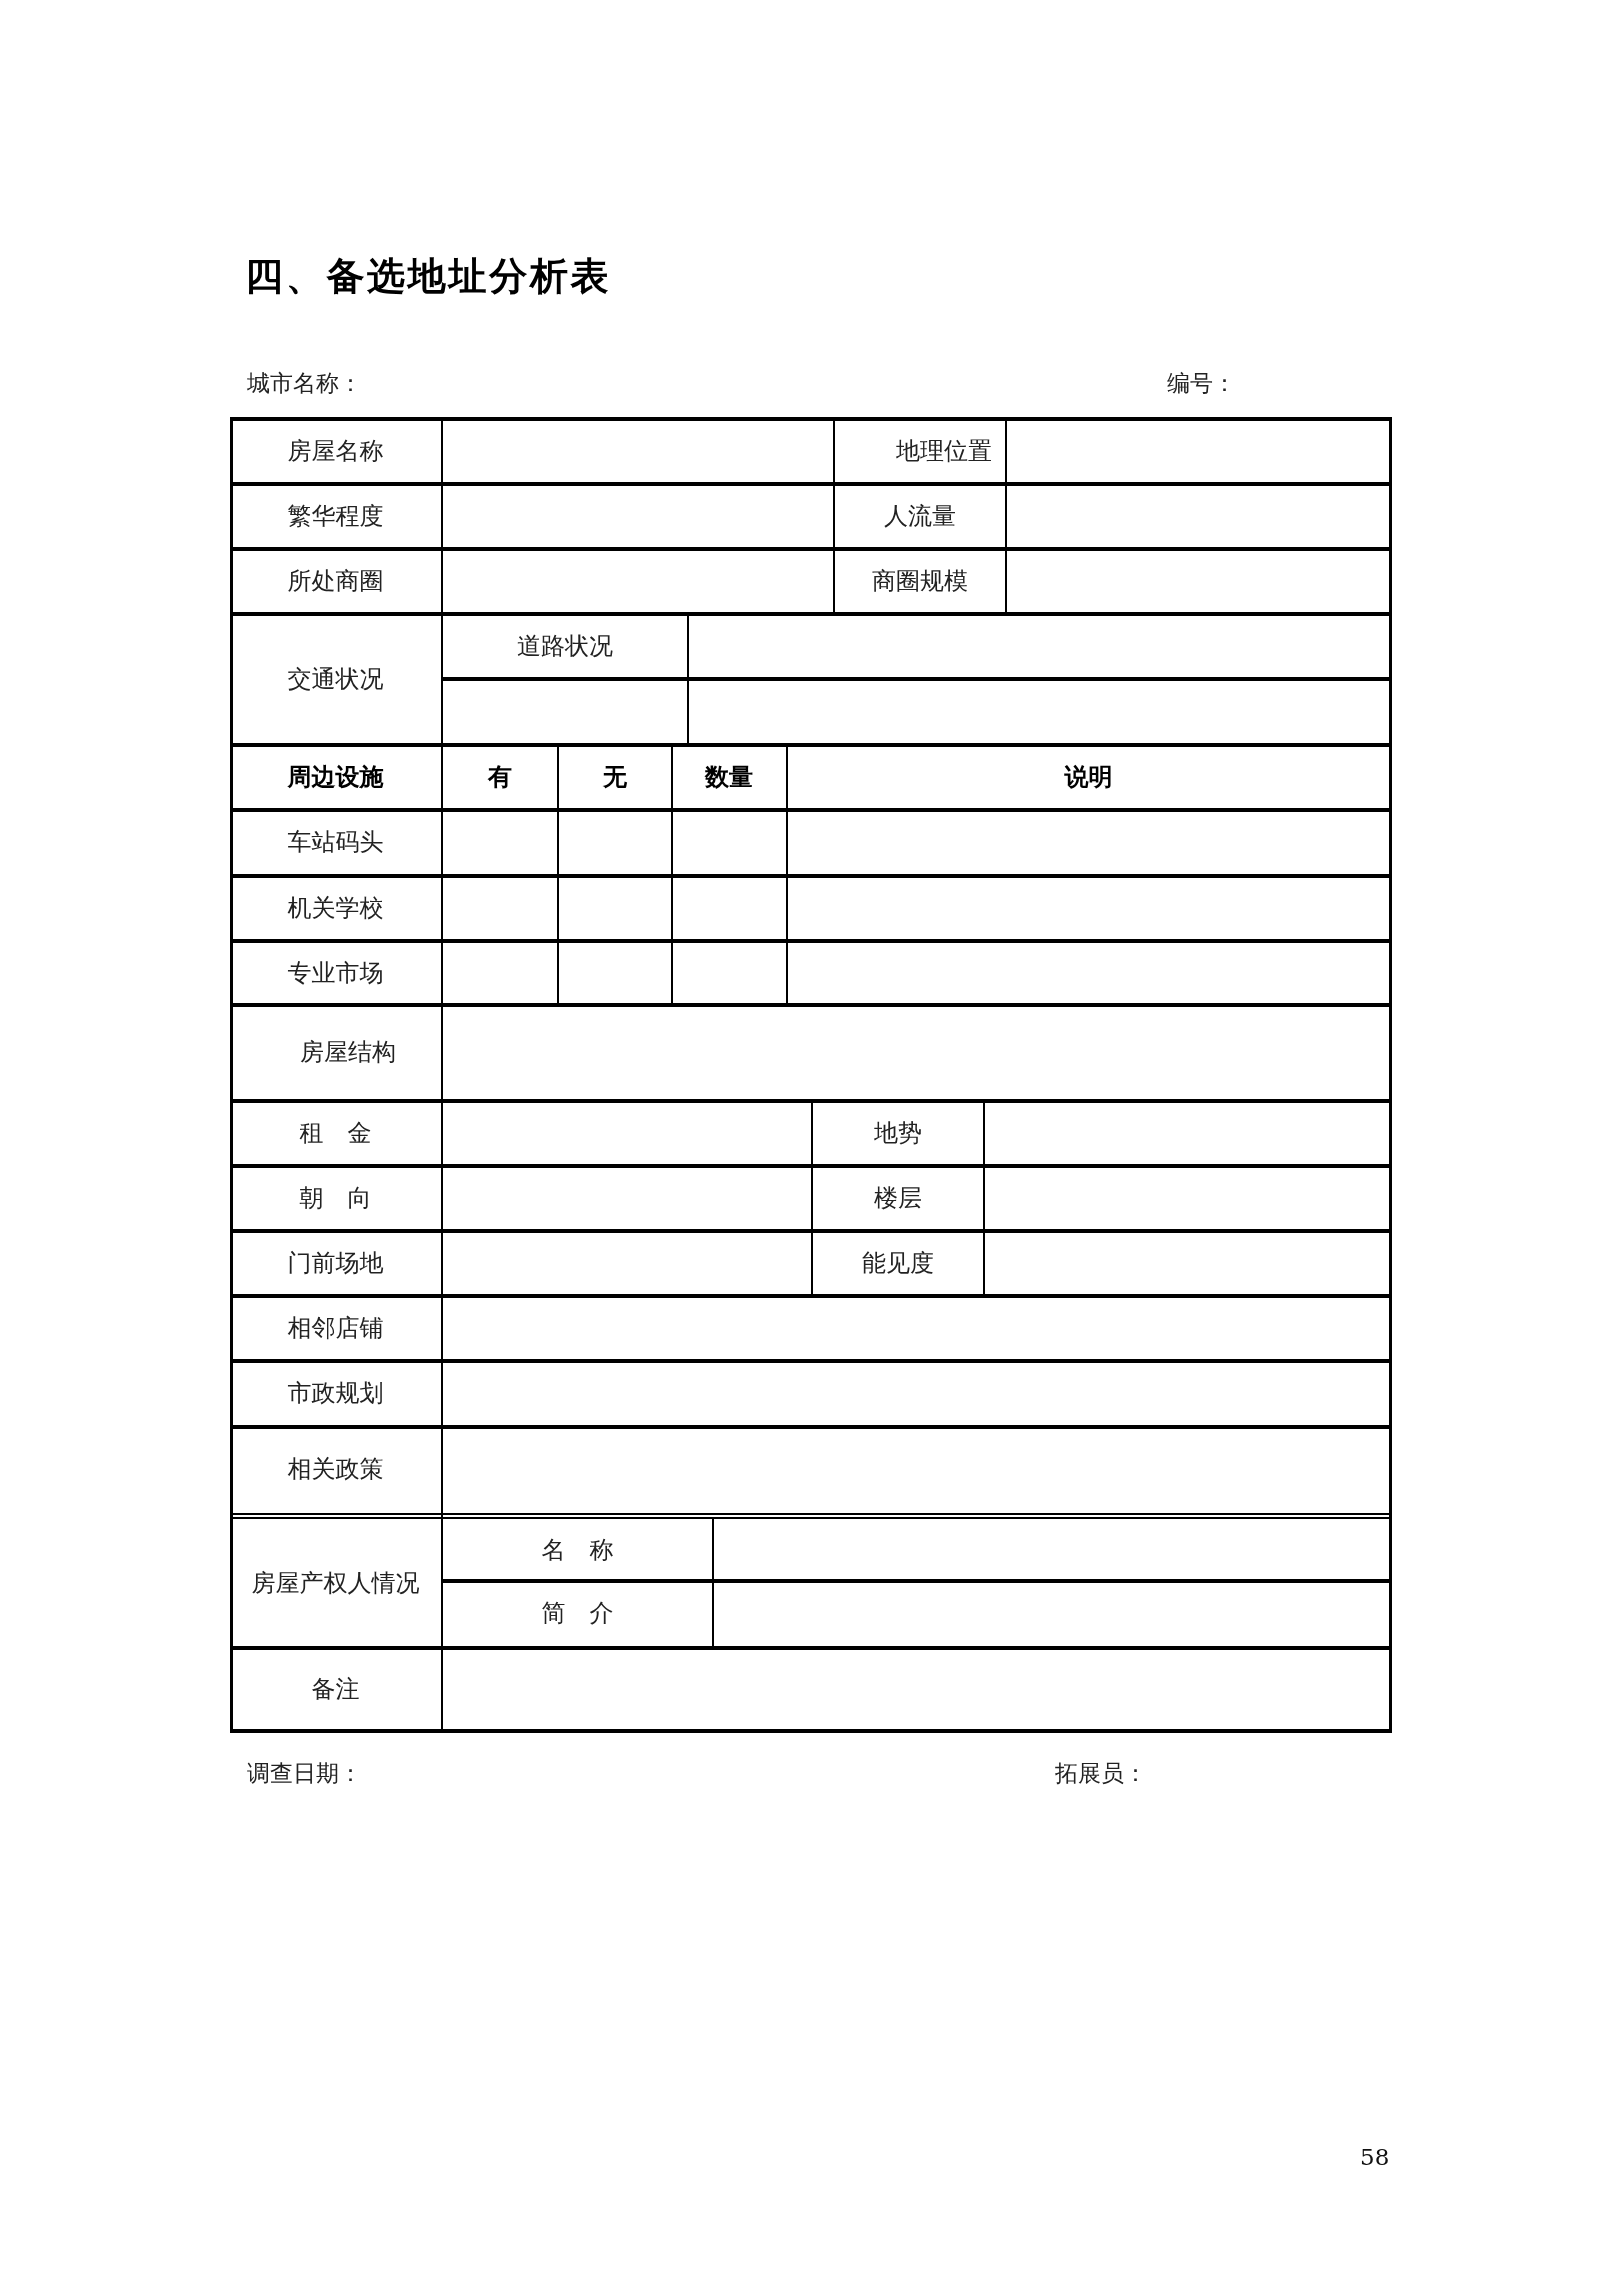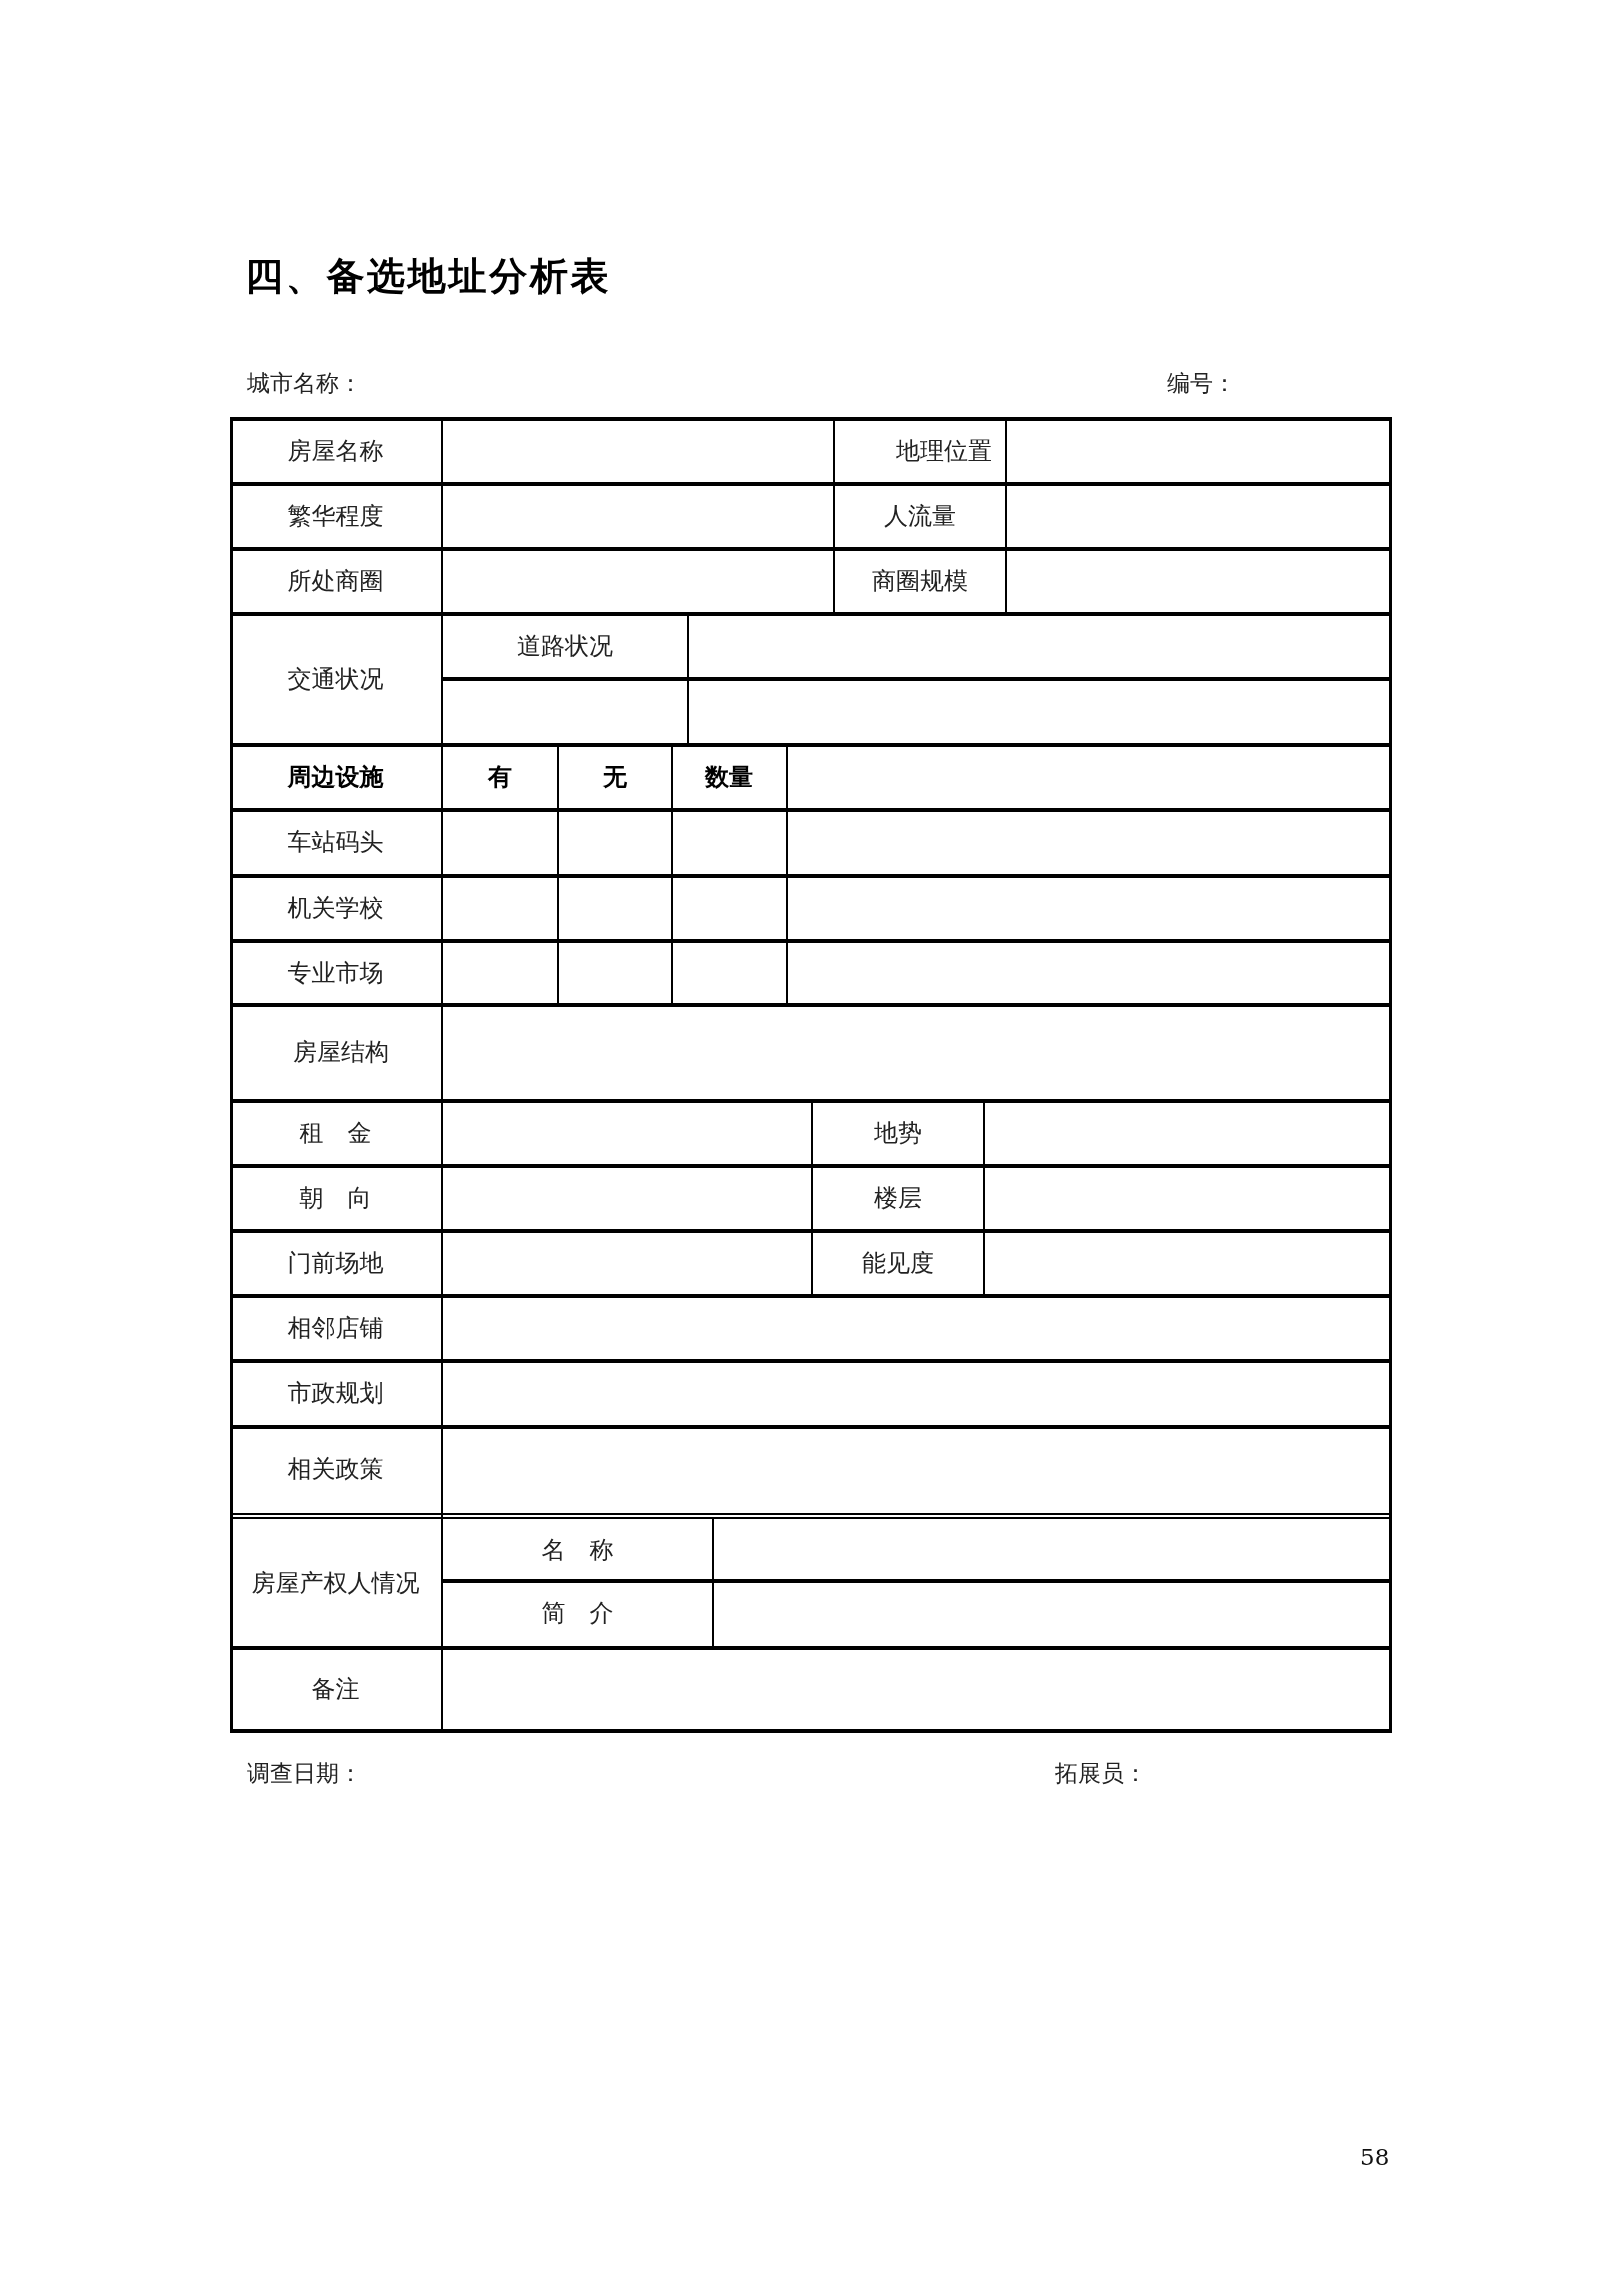--- a/index.html
+++ b/index.html
@@ -85,40 +85,41 @@
 
   <div class="cell" style="left:0; top:195px; width:211px; height:133px;">交通状况</div>
   <div class="cell" style="left:213px; top:195px; width:244px; height:67px;">道路状况</div>
   <div class="cell" style="left:459px; top:199px; width:700px; height:61px;"></div>
   <div class="cell" style="left:459px; top:265px; width:700px; height:61px;"></div>
 
   <div class="cell bold" style="left:0; top:326px; width:211px; height:67px;">周边设施</div>
   <div class="cell bold" style="left:213px; top:326px; width:114px; height:67px;">有</div>
   <div class="cell bold" style="left:329px; top:326px; width:112px; height:67px;">无</div>
   <div class="cell bold" style="left:443px; top:326px; width:112px; height:67px;">数量</div>
+  <div class="cell bold" style="left:558px; top:326px; width:601px; height:67px;">说明</div>
 
   <div class="cell" style="left:0; top:391px; width:211px; height:68px;">车站码头</div>
   <div class="cell" style="left:213px; top:395px; width:114px; height:62px;"></div>
   <div class="cell" style="left:329px; top:395px; width:112px; height:62px;"></div>
   <div class="cell" style="left:443px; top:395px; width:112px; height:62px;"></div>
   <div class="cell" style="left:558px; top:395px; width:601px; height:62px;"></div>
 
   <div class="cell" style="left:0; top:457px; width:211px; height:67px;">机关学校</div>
   <div class="cell" style="left:213px; top:461px; width:114px; height:61px;"></div>
   <div class="cell" style="left:329px; top:461px; width:112px; height:61px;"></div>
   <div class="cell" style="left:443px; top:461px; width:112px; height:61px;"></div>
   <div class="cell" style="left:558px; top:461px; width:601px; height:61px;"></div>
 
   <div class="cell" style="left:0; top:522px; width:211px; height:67px;">专业市场</div>
   <div class="cell" style="left:213px; top:526px; width:114px; height:61px;"></div>
   <div class="cell" style="left:329px; top:526px; width:112px; height:61px;"></div>
   <div class="cell" style="left:443px; top:526px; width:112px; height:61px;"></div>
   <div class="cell" style="left:558px; top:526px; width:601px; height:61px;"></div>
 
-  <div class="cell" style="left:1px; top:586px; width:211px; height:97px;padding-left:9px;">房屋结构</div>
+  <div class="cell" style="left:8px; top:586px; width:211px; height:97px;padding-left:9px;">房屋结构</div>
   <div class="cell" style="left:213px; top:590px; width:946px; height:91px;"></div>
 
   <div class="cell" style="left:0; top:682px; width:211px; height:67px;font-family:Liberation Serif, serif;">租　金</div>
   <div class="cell" style="left:213px; top:686px; width:368px; height:61px;"></div>
   <div class="cell" style="left:583px; top:682px; width:170px; height:67px;">地势</div>
   <div class="cell" style="left:755px; top:686px; width:404px; height:61px;"></div>
 
   <div class="cell" style="left:0; top:747px; width:211px; height:67px;">朝　向</div>
   <div class="cell" style="left:213px; top:751px; width:368px; height:61px;"></div>
   <div class="cell" style="left:583px; top:747px; width:170px; height:67px;">楼层</div>

